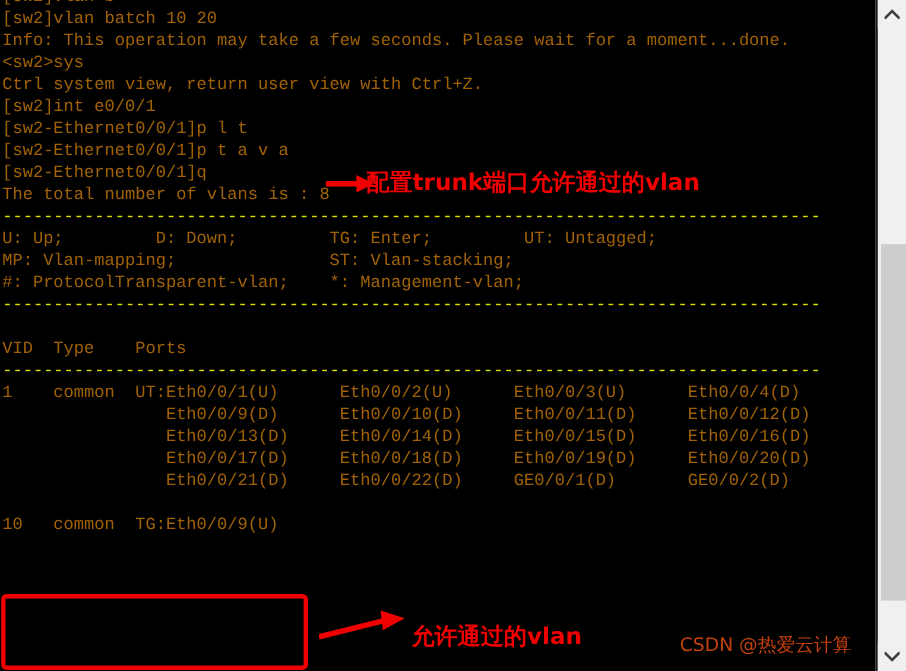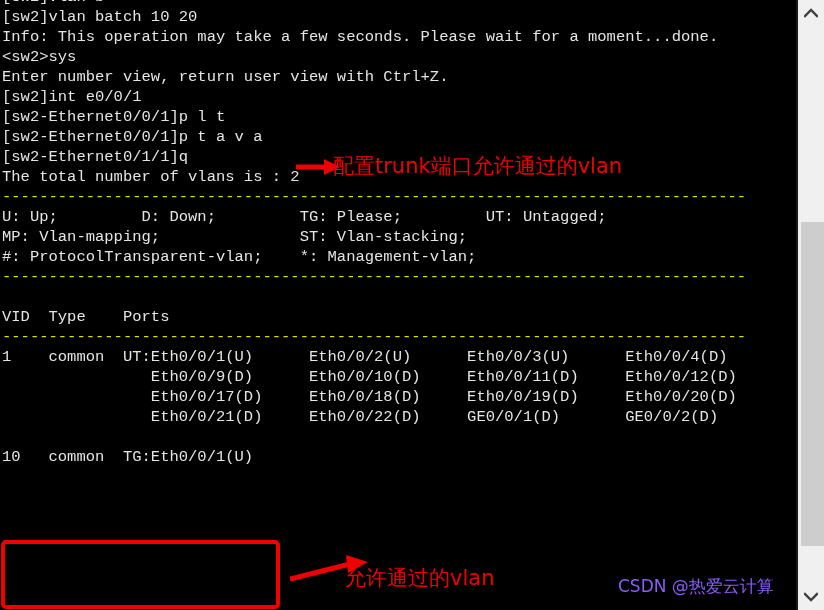--- a/index.html
+++ b/index.html
@@ -25,21 +25,21 @@
     height: 610px;
     background: #000000;
     overflow: hidden;
     padding: 0;
   }
   .line {
     height: 20px;
     line-height: 20px;
     font-size: 15.5px;
     letter-spacing: 0px;
-    color: #e5e5e5;
+    color: #a16207;
     white-space: pre;
     padding-left: 2px;
     font-family: "Liberation Mono", "DejaVu Sans Mono", monospace;
   }
   .line.blank { color: transparent; }
   .line.dash {
     color: #e0e000;
     overflow: hidden;
   }
 
@@ -74,81 +74,82 @@
     background: #cdcdcd;
   }
 
   
   .ann-text {
     position: absolute;
     color: #f00000;
     font-family: "DejaVu Sans", "Liberation Sans", sans-serif;
     font-size: 21px;
     white-space: nowrap;
-    font-weight: 400;
+    font-weight: 700;
   }
   #ann1 { left: 333px; top: 152px; }
-  #ann2 { left: 345px; top: 564px; }
+  #ann2 { left: 374px; top: 564px; }
 
   .arrow-svg { position: absolute; }
   #arrow1 { left: 296px; top: 158px; }
   #arrow2 { left: 290px; top: 555px; }
 
   #redbox {
     position: absolute;
     left: 1px;
     top: 540px;
     width: 279px;
     height: 69px;
     border: 4px solid #f00000;
     border-radius: 5px;
     pointer-events: none;
   }
 
   #watermark {
     position: absolute;
     left: 618px;
     top: 575px;
-    color: #8b5cf6;
+    color: #c2410c;
     font-family: "DejaVu Sans", "Liberation Sans", sans-serif;
     font-size: 17px;
     white-space: nowrap;
   }
 </style>
 </head>
 <body>
 
 <div id="screen">
 
   <div id="terminal">
     <div id="lines-host" style="position: absolute; left: 0px; top: -13px;">
         <div class="line">[sw2]vlan b</div>
         <div class="line">[sw2]vlan batch 10 20</div>
         <div class="line">Info: This operation may take a few seconds. Please wait for a moment...done.</div>
         <div class="line">&lt;sw2&gt;sys</div>
-        <div class="line">Enter number view, return user view with Ctrl+Z.</div>
+        <div class="line">Ctrl system view, return user view with Ctrl+Z.</div>
         <div class="line">[sw2]int e0/0/1</div>
         <div class="line">[sw2-Ethernet0/0/1]p l t</div>
         <div class="line">[sw2-Ethernet0/0/1]p t a v a</div>
-        <div class="line">[sw2-Ethernet0/1/1]q</div>
-        <div class="line">The total number of vlans is : 2</div>
+        <div class="line">[sw2-Ethernet0/0/1]q</div>
+        <div class="line">The total number of vlans is : 8</div>
         <div class="line dash">--------------------------------------------------------------------------------</div>
-        <div class="line">U: Up;         D: Down;         TG: Please;         UT: Untagged;</div>
+        <div class="line">U: Up;         D: Down;         TG: Enter;         UT: Untagged;</div>
         <div class="line">MP: Vlan-mapping;               ST: Vlan-stacking;</div>
         <div class="line">#: ProtocolTransparent-vlan;    *: Management-vlan;</div>
         <div class="line dash">--------------------------------------------------------------------------------</div>
         <div class="line blank"> </div>
         <div class="line">VID  Type    Ports</div>
         <div class="line dash">--------------------------------------------------------------------------------</div>
         <div class="line">1    common  UT:Eth0/0/1(U)      Eth0/0/2(U)      Eth0/0/3(U)      Eth0/0/4(D)</div>
         <div class="line">                Eth0/0/9(D)      Eth0/0/10(D)     Eth0/0/11(D)     Eth0/0/12(D)</div>
+        <div class="line">                Eth0/0/13(D)     Eth0/0/14(D)     Eth0/0/15(D)     Eth0/0/16(D)</div>
         <div class="line">                Eth0/0/17(D)     Eth0/0/18(D)     Eth0/0/19(D)     Eth0/0/20(D)</div>
         <div class="line">                Eth0/0/21(D)     Eth0/0/22(D)     GE0/0/1(D)       GE0/0/2(D)</div>
         <div class="line blank"> </div>
-        <div class="line">10   common  TG:Eth0/0/1(U)</div>
+        <div class="line">10   common  TG:Eth0/0/9(U)</div>
         <div class="line blank"> </div>
       </div>
   </div>
 
   <svg id="arrow1" class="arrow-svg" width="44" height="18" viewBox="0 0 44 18">
     <path d="M0 9 L30 9" stroke="#f00000" stroke-width="5" fill="none"></path>
     <path d="M28 1 L44 9 L28 17 Z" fill="#f00000"></path>
   </svg>
   <div id="ann1" class="ann-text">配置trunk端口允许通过的vlan</div>
 

